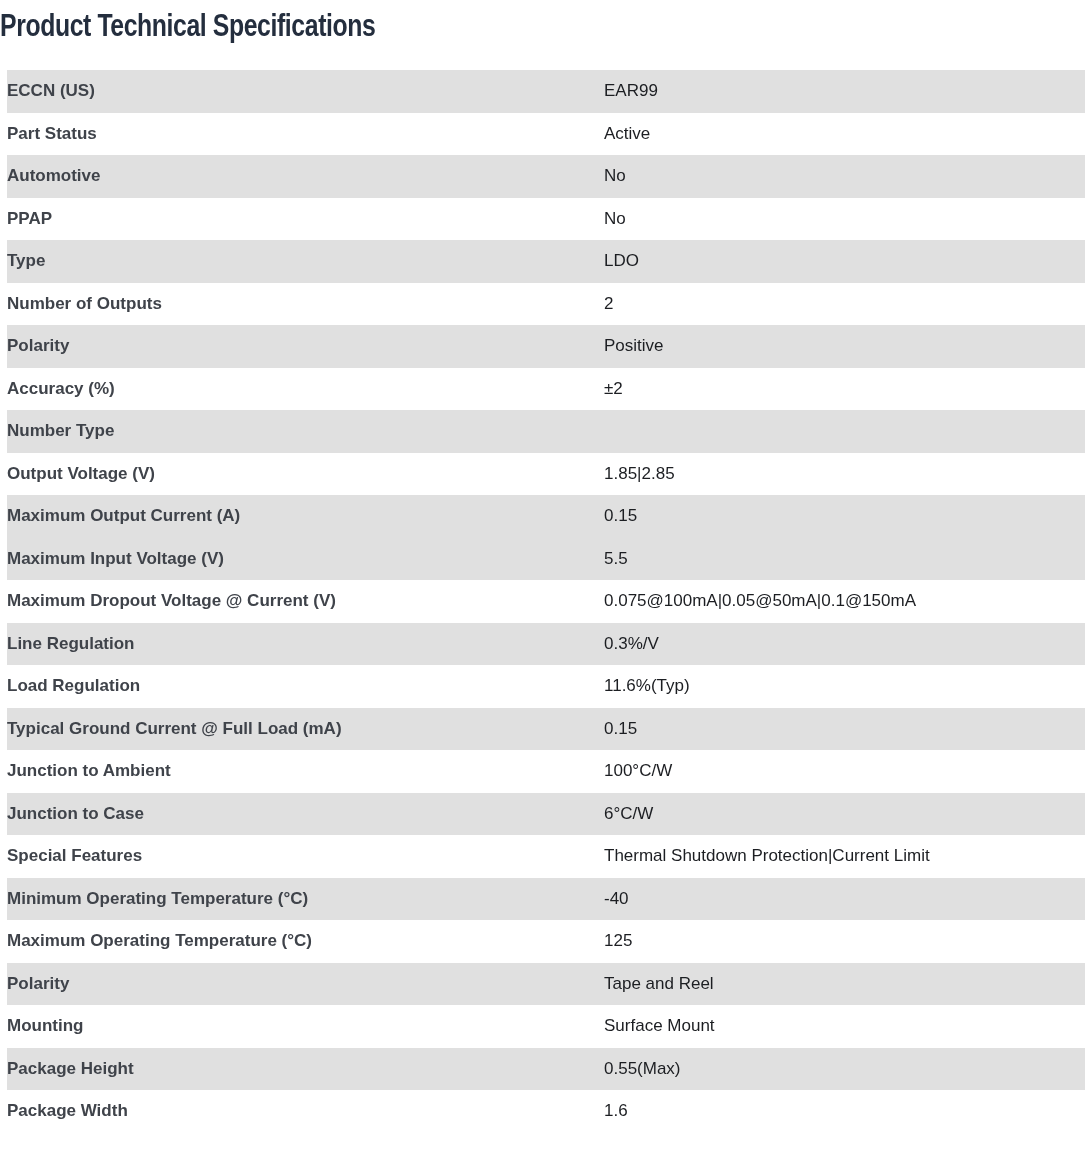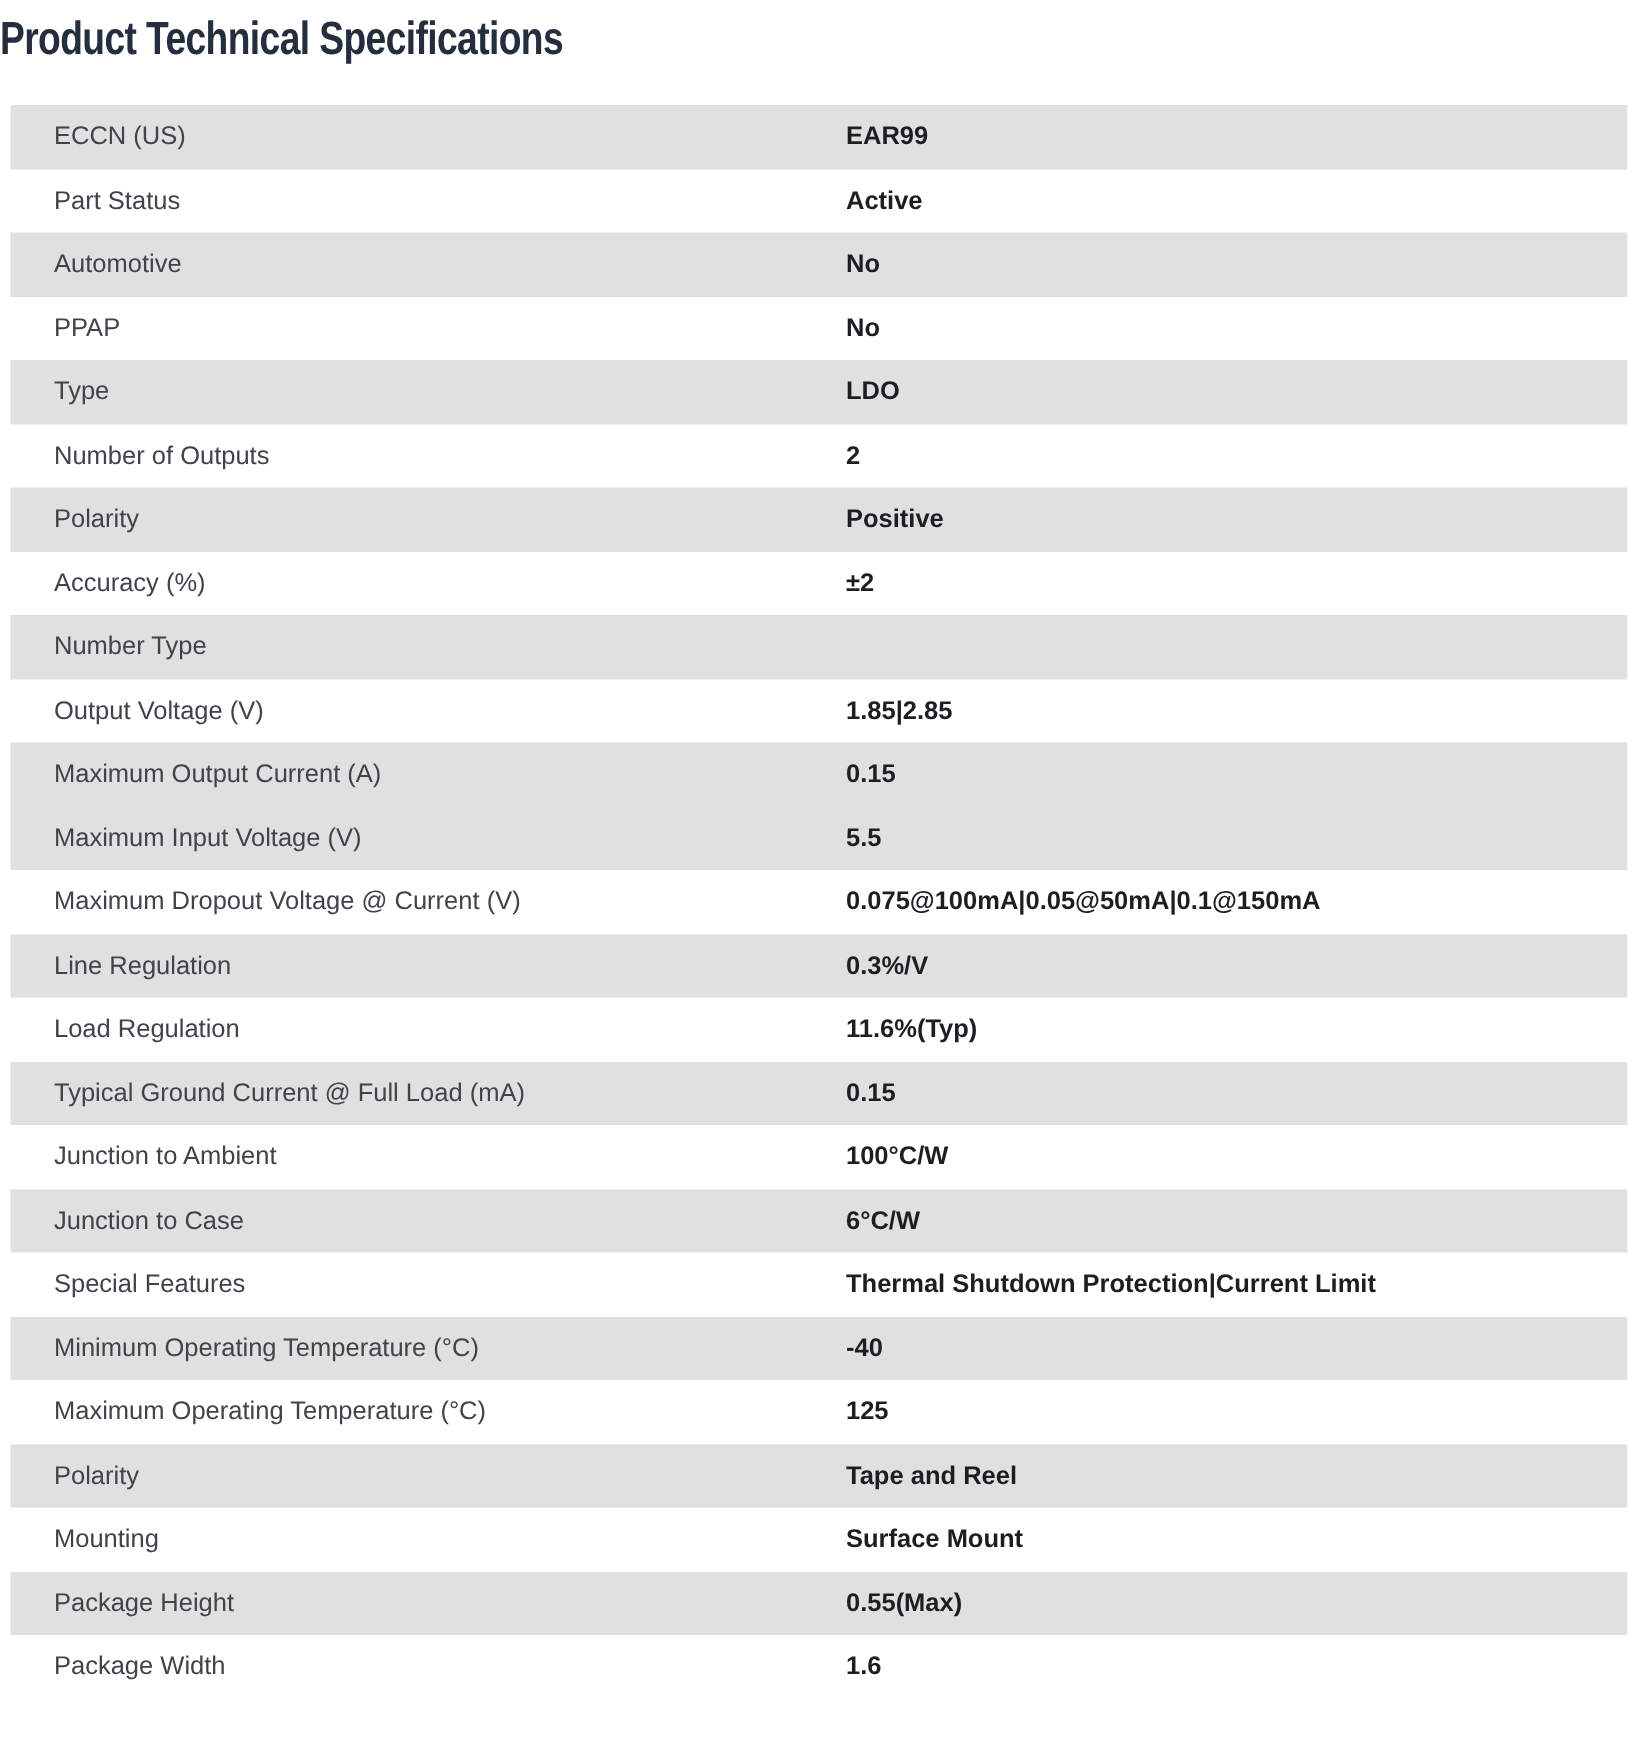--- a/index.html
+++ b/index.html
@@ -49,29 +49,29 @@
   }
   .spec-cell {
     font-size: 17px;
     line-height: 1.2;
     white-space: nowrap;
     overflow: hidden;
   }
   .spec-label {
     width: 557px;
     flex: 0 0 557px;
-    padding-left: 29px;
     color: var(--label-color);
-    font-weight: 400;
+    font-weight: 700;
   }
   .spec-value {
     flex: 1 1 auto;
     padding-right: 26px;
     color: var(--value-color);
-    font-weight: 700;
+    font-weight: 400;
+    margin-left: 40px;
   }
 </style>
 </head>
 <body>
 
 <h1 class="page-title">Product Technical Specifications</h1>
 
 <div class="spec-table" id="spec-table">
   <div class="spec-row stripe">
     <div class="spec-cell spec-label">ECCN (US)</div>

